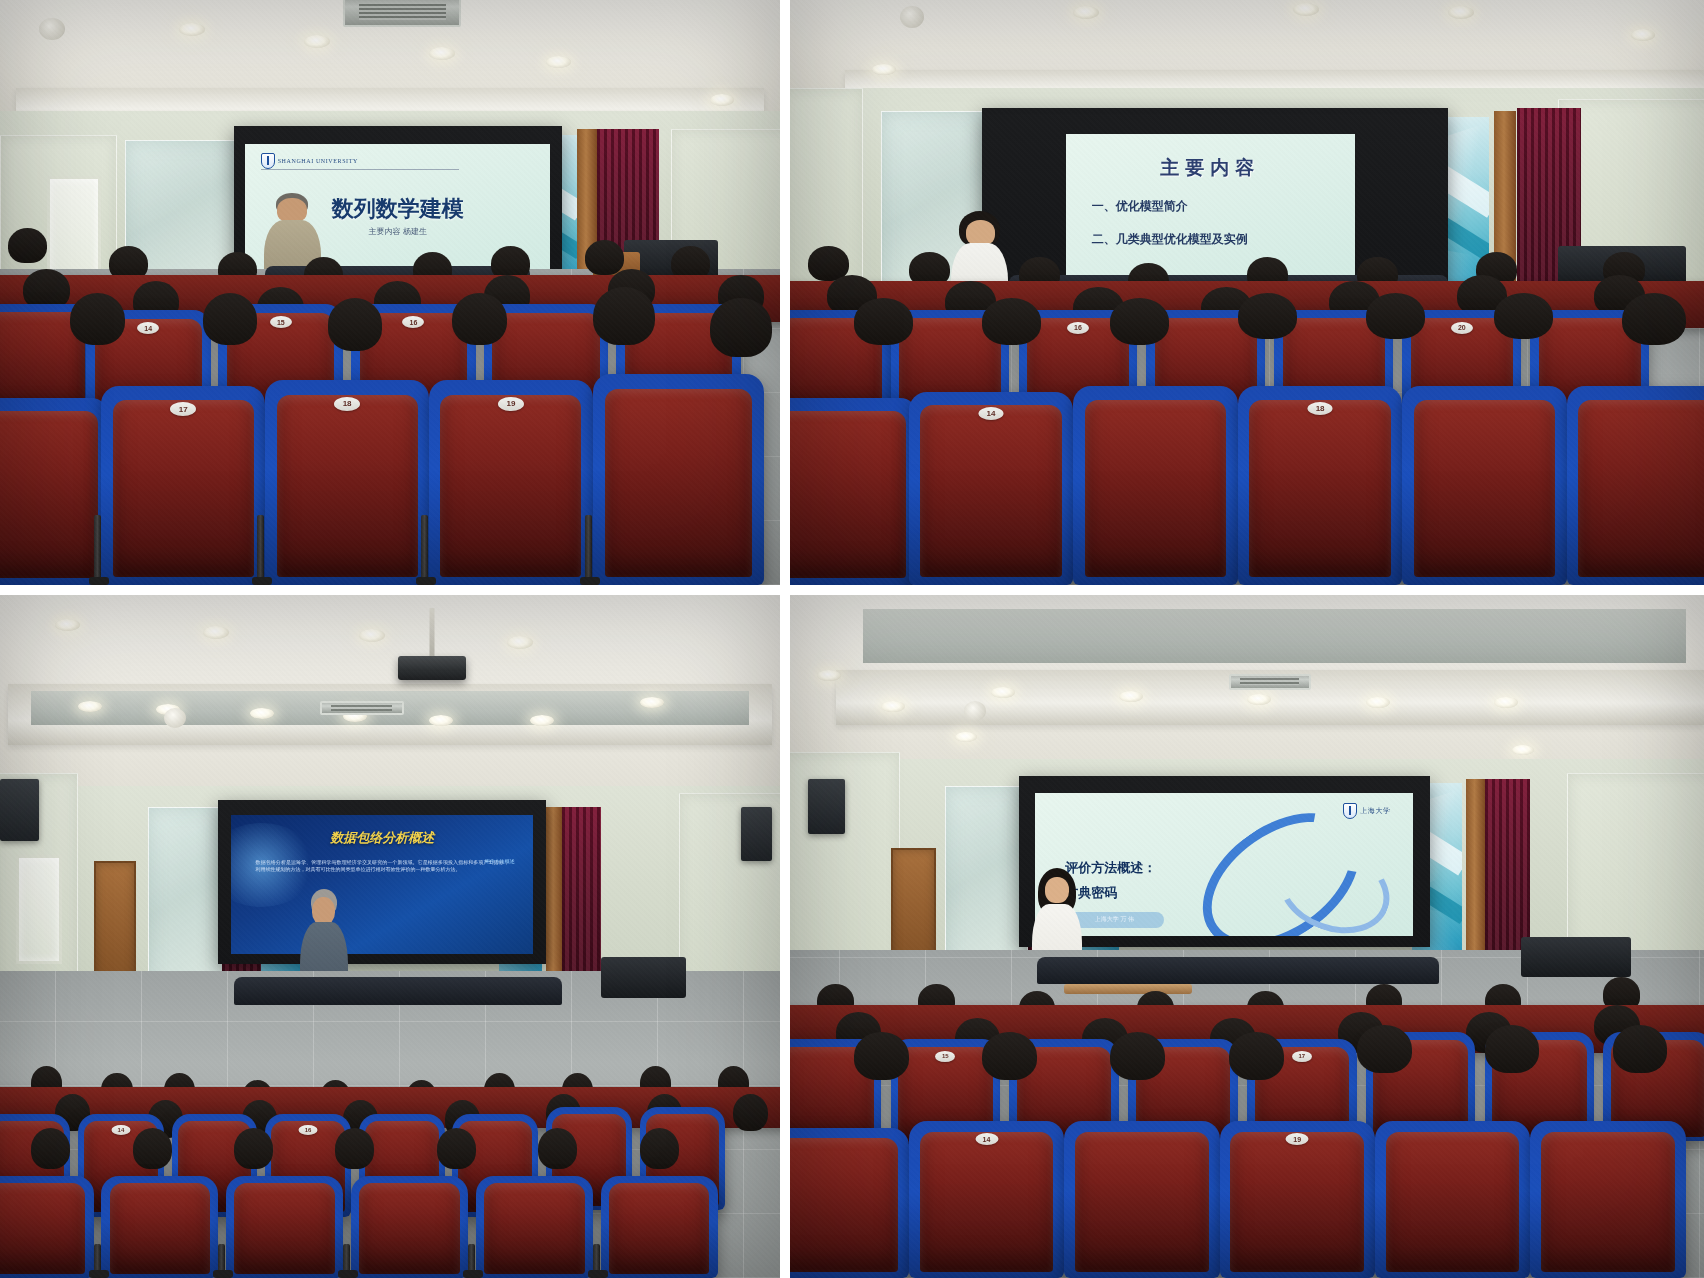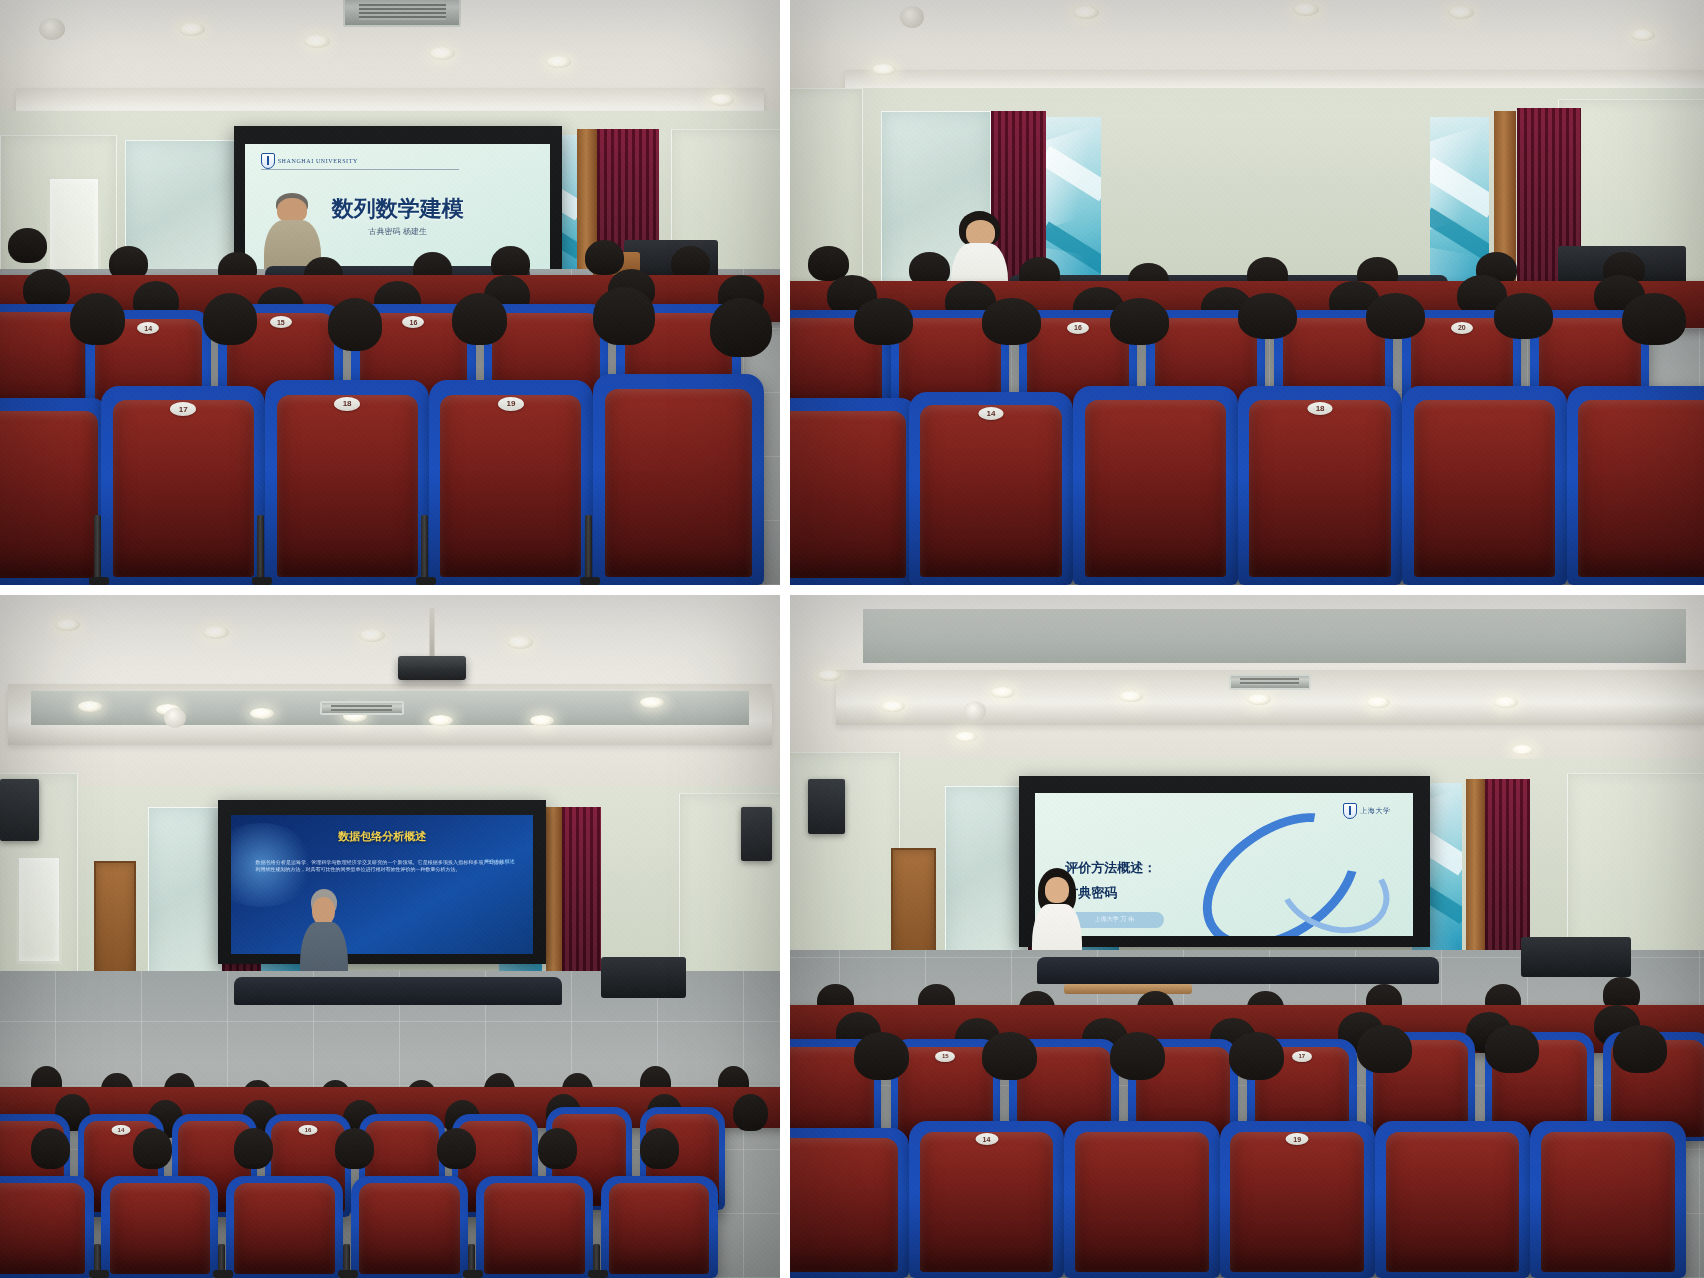--- a/index.html
+++ b/index.html
@@ -375,21 +375,21 @@
       <div class="curtain" style="left:76.5%;top:22%;width:8%;height:33%;"></div>
 
       <div class="screen-frame" style="left:30%;top:21.5%;width:42%;height:26%;">
         <div class="slide mint" style="left:3.5%;top:12%;width:93%;height:82%;">
           <div class="su-logo" style="left:5%;top:7%;">
             <span class="su-mark"></span>
             <span class="su-text">SHANGHAI UNIVERSITY</span>
           </div>
           <div class="slide-topline" style="left:5%;right:30%;top:20%;"></div>
           <div class="slide-title-main" style="top:40%;font-size:22px;">数列数学建模</div>
-          <div class="slide-sub-main" style="top:66%;font-size:8px;">古典密码 杨建生</div>
+          <div class="slide-sub-main" style="top:66%;font-size:8px;">主要内容 杨建生</div>
         </div>
       </div>
 
       <div class="presenter" style="left:33%;top:33%;width:9%;height:22%;">
         <div class="p-hair" style="left:26%;top:0%;width:46%;height:17%;background:#6e6a63;"></div>
         <div class="p-head" style="left:28%;top:4%;width:42%;height:19%;background:#c79a74;"></div>
         <div class="p-body" style="left:10%;top:21%;width:80%;height:79%;background:linear-gradient(180deg,#b5ab90,#8f876f);"></div>
       </div>
 
       <div class="seatfloor" style="height:54%;">
@@ -499,20 +499,27 @@
         <div class="shard" style="left:-12%;top:22%;width:130%;height:10%;"></div>
         <div class="shard teal" style="left:-12%;top:58%;width:130%;height:8%;"></div>
       </div>
       <div class="backdrop" style="left:70%;top:20%;width:6.5%;height:36%;">
         <div class="shard" style="left:-14%;top:28%;width:132%;height:11%;"></div>
         <div class="shard teal" style="left:-14%;top:52%;width:132%;height:8%;"></div>
       </div>
       <div class="wood-column" style="left:77%;top:19%;width:2.4%;height:38%;"></div>
       <div class="curtain" style="left:79.5%;top:18.5%;width:7%;height:38%;"></div>
 
+      <div class="screen-frame" style="left:21%;top:18.5%;width:51%;height:32%;">
+        <div class="slide mint" style="left:18%;top:14%;width:62%;height:79%;">
+          <div class="slide-head-center" style="top:14%;font-size:19px;">主要内容</div>
+          <div class="slide-bullet" style="left:9%;top:43%;font-size:12px;">一、优化模型简介</div>
+          <div class="slide-bullet" style="left:9%;top:65%;font-size:12px;">二、几类典型优化模型及实例</div>
+        </div>
+      </div>
 
       <div class="presenter" style="left:17%;top:36%;width:7.5%;height:24%;">
         <div class="p-hair" style="left:20%;top:0%;width:60%;height:26%;background:#1b1714;"></div>
         <div class="p-head" style="left:30%;top:7%;width:42%;height:18%;background:#d4a982;"></div>
         <div class="p-body" style="left:8%;top:23%;width:84%;height:77%;background:linear-gradient(180deg,#f3f3ef,#dfdfd8);"></div>
       </div>
 
       <div class="seatfloor" style="height:50%;">
         <div class="floor-tiles"></div>
       </div>
@@ -639,21 +646,21 @@
       <div class="backdrop" style="left:64%;top:31.5%;width:5.5%;height:27%;">
         <div class="shard" style="left:-15%;top:30%;width:130%;height:11%;"></div>
         <div class="shard teal" style="left:-15%;top:54%;width:130%;height:8%;"></div>
       </div>
       <div class="wood-column" style="left:70%;top:31%;width:2%;height:28%;"></div>
       <div class="curtain" style="left:72%;top:31%;width:5%;height:28%;"></div>
 
       <div class="screen-frame" style="left:28%;top:30%;width:42%;height:24%;">
         <div class="slide blue" style="left:4%;top:9%;width:92%;height:85%;">
           <div class="slide-glow" style="left:-8%;top:6%;width:36%;height:60%;"></div>
-          <div class="dea-title" style="top:10%;font-size:11px;">数据包络分析概述</div>
+          <div class="dea-title" style="top:10%;font-size:13px;font-style:italic;">数据包络分析概述</div>
           <div class="dea-body" style="left:8%;right:8%;width:84%;top:32%;font-size:5px;">数据包络分析是运筹学、管理科学与数理经济学交叉研究的一个新领域。它是根据多项投入指标和多项产出指标，利用线性规划的方法，对具有可比性的同类型单位进行相对有效性评价的一种数量分析方法。</div>
           <div class="dea-tag" style="right:6%;top:31%;font-size:5px;">评价方法概述</div>
         </div>
       </div>
 
       <div class="presenter" style="left:38%;top:43%;width:7%;height:23%;">
         <div class="p-hair" style="left:26%;top:0%;width:48%;height:17%;background:#9d9a95;"></div>
         <div class="p-head" style="left:29%;top:5%;width:42%;height:18%;background:#c99b76;"></div>
         <div class="p-body" style="left:6%;top:21%;width:88%;height:79%;background:linear-gradient(180deg,#5d6b78,#3f4b57);"></div>
       </div>

